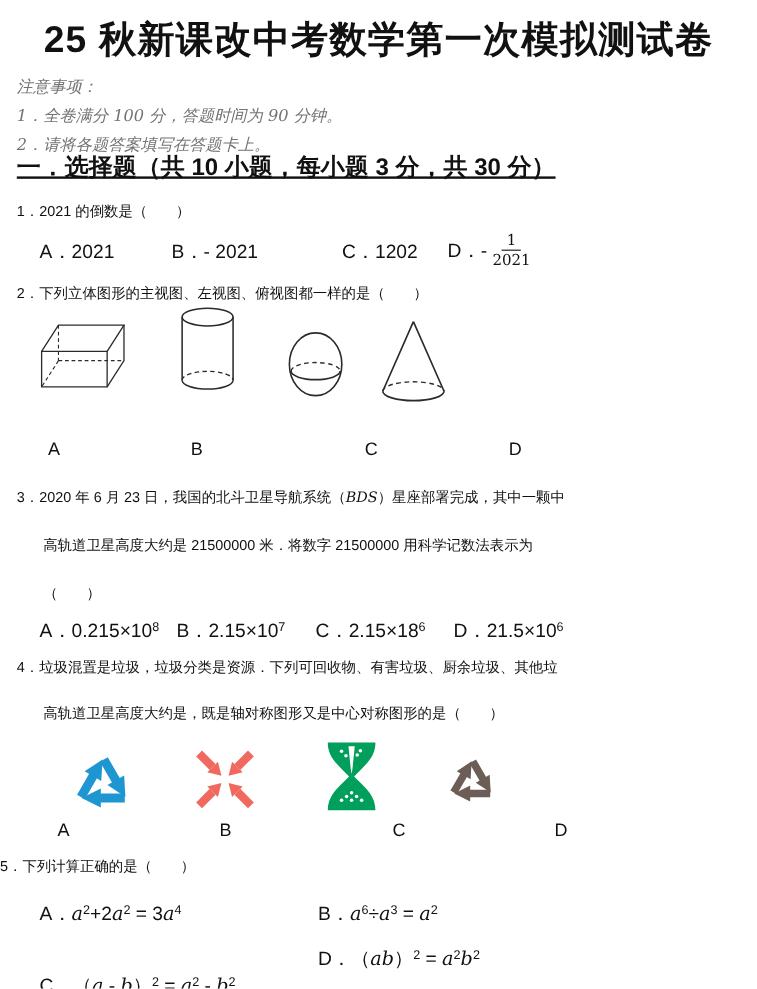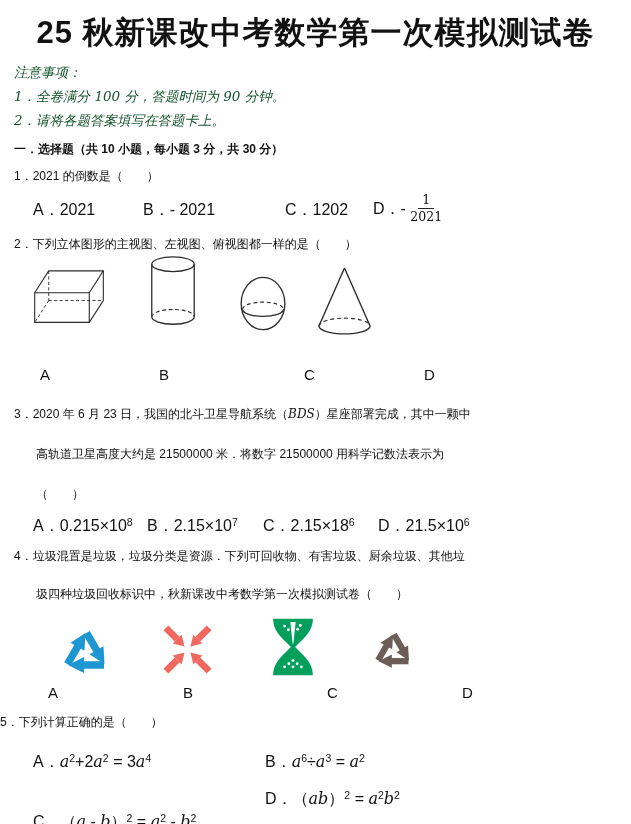--- a/index.html
+++ b/index.html
@@ -1,24 +1,24 @@
 <!DOCTYPE html>
 <html><head>
 <meta charset="utf-8">
 <style>
   html,body{margin:0;padding:0;background:#ffffff;}
   body{width:631px;height:824px;font-family:"Liberation Sans","DejaVu Sans",sans-serif;color:#111;}
   .page{position:relative;width:631px;height:824px;background:#fff;overflow:hidden;}
   .abs{position:absolute;white-space:nowrap;}
   #title{top:12px;left:0;width:631px;text-align:center;font-size:31px;font-weight:700;letter-spacing:1px;}
-  .notice{font-family:"DejaVu Serif","Liberation Serif",serif;font-style:italic;font-size:13.5px;color:#14532d;}
+  .notice{font-family:"DejaVu Serif","Liberation Serif",serif;font-style:italic;font-size:13.5px;color:#737373;}
   #notice-h{top:64px;left:14px;}
   #notice-1{top:88px;left:14px;}
   #notice-2{top:112px;left:14px;}
-  #sec-h{top:141px;left:14px;font-size:12px;font-weight:700;}
+  #sec-h{top:126px;left:14px;font-size:20px;font-weight:700;text-decoration:underline;}
   .qtext{font-size:12px;}
   #q1-t{top:168px;left:14px;}
   #q1-opts{top:191px;left:33px;height:38px;display:flex;align-items:center;font-size:16px;}
   #q1-opts .o-a{width:110px;}
   #q1-opts .o-b{width:117px;}
   #q1-opts .o-c{width:113px;text-align:center;}
   .frac{display:inline-flex;flex-direction:column;align-items:center;vertical-align:middle;font-family:"DejaVu Serif","Liberation Serif",serif;font-size:12.5px;line-height:1.1;transform:translateY(-2px);}
   .frac-num{border-bottom:1px solid #222;padding:0 4px 1px;}
   .frac-den{padding-top:1px;text-align:center;}
   #q2-t{top:236px;left:14px;}
@@ -98,21 +98,21 @@
 
   <div class="abs qtext" id="q3-l1"><span>3．2020 年 6 月 23 日，我国的北斗卫星导航系统（</span><span class="mvar">BDS</span><span>）星座部署完成，其中一颗中</span></div>
   <div class="abs qtext" id="q3-l2">高轨道卫星高度大约是 21500000 米．将数字 21500000 用科学记数法表示为</div>
   <div class="abs qtext" id="q3-l3">（　　）</div>
   <span class="q3o" style="left:33px;"><span>A．0.215×10</span><span class="msup">8</span></span>
   <span class="q3o" style="left:147px;"><span>B．2.15×10</span><span class="msup">7</span></span>
   <span class="q3o" style="left:263px;"><span>C．2.15×18</span><span class="msup">6</span></span>
   <span class="q3o" style="left:378px;"><span>D．21.5×10</span><span class="msup">6</span></span>
 
   <div class="abs qtext" id="q4-l1">4．垃圾混置是垃圾，垃圾分类是资源．下列可回收物、有害垃圾、厨余垃圾、其他垃</div>
-  <div class="abs qtext" id="q4-l2">圾四种垃圾回收标识中，秋新课改中考数学第一次模拟测试卷（　　）</div>
+  <div class="abs qtext" id="q4-l2">高轨道卫星高度大约是，既是轴对称图形又是中心对称图形的是（　　）</div>
 
   <svg class="icon" style="left: 58px; top: 617px; color: rgb(30, 150, 210);" width="62" height="62" viewBox="0 0 60 62">
     <g>
       <path d="M45 48 H23" stroke="currentColor" stroke-width="7.5" fill="none"></path>
       <polygon points="25,40 25,56 9,48" fill="currentColor"></polygon>
     </g>
     <g transform="rotate(120 27 37)">
       <path d="M45 48 H23" stroke="currentColor" stroke-width="7.5" fill="none"></path>
       <polygon points="25,40 25,56 9,48" fill="currentColor"></polygon>
     </g>

